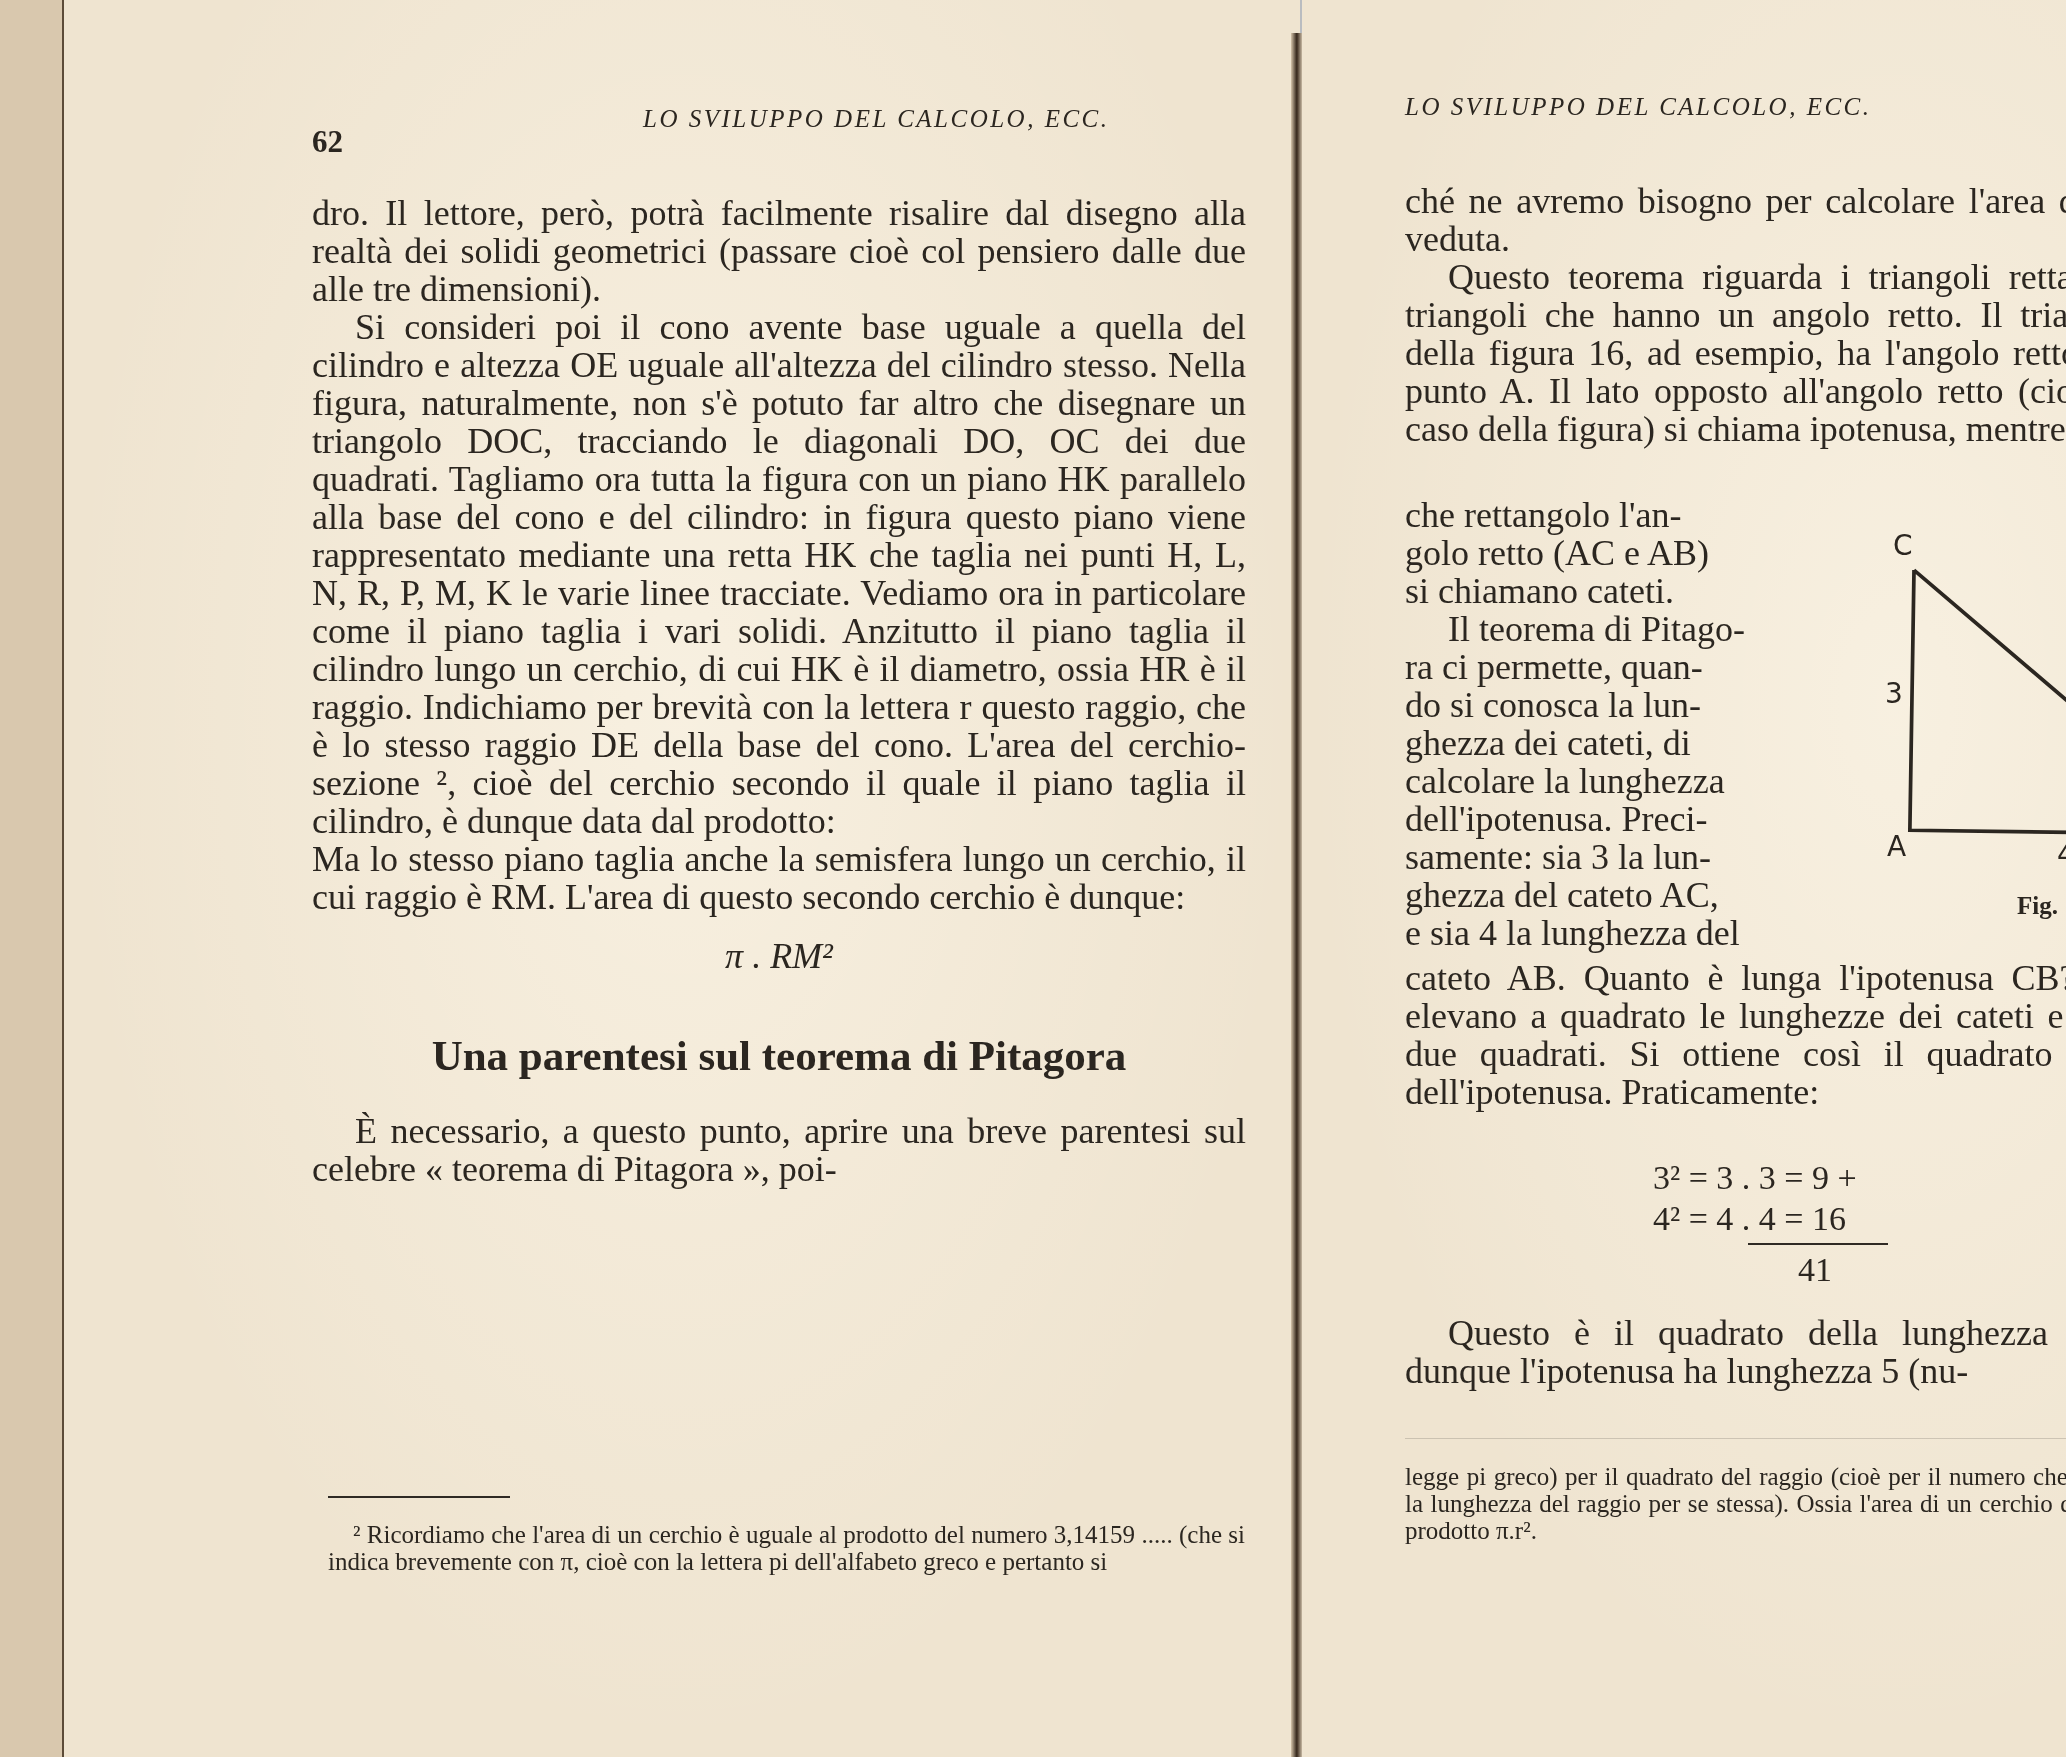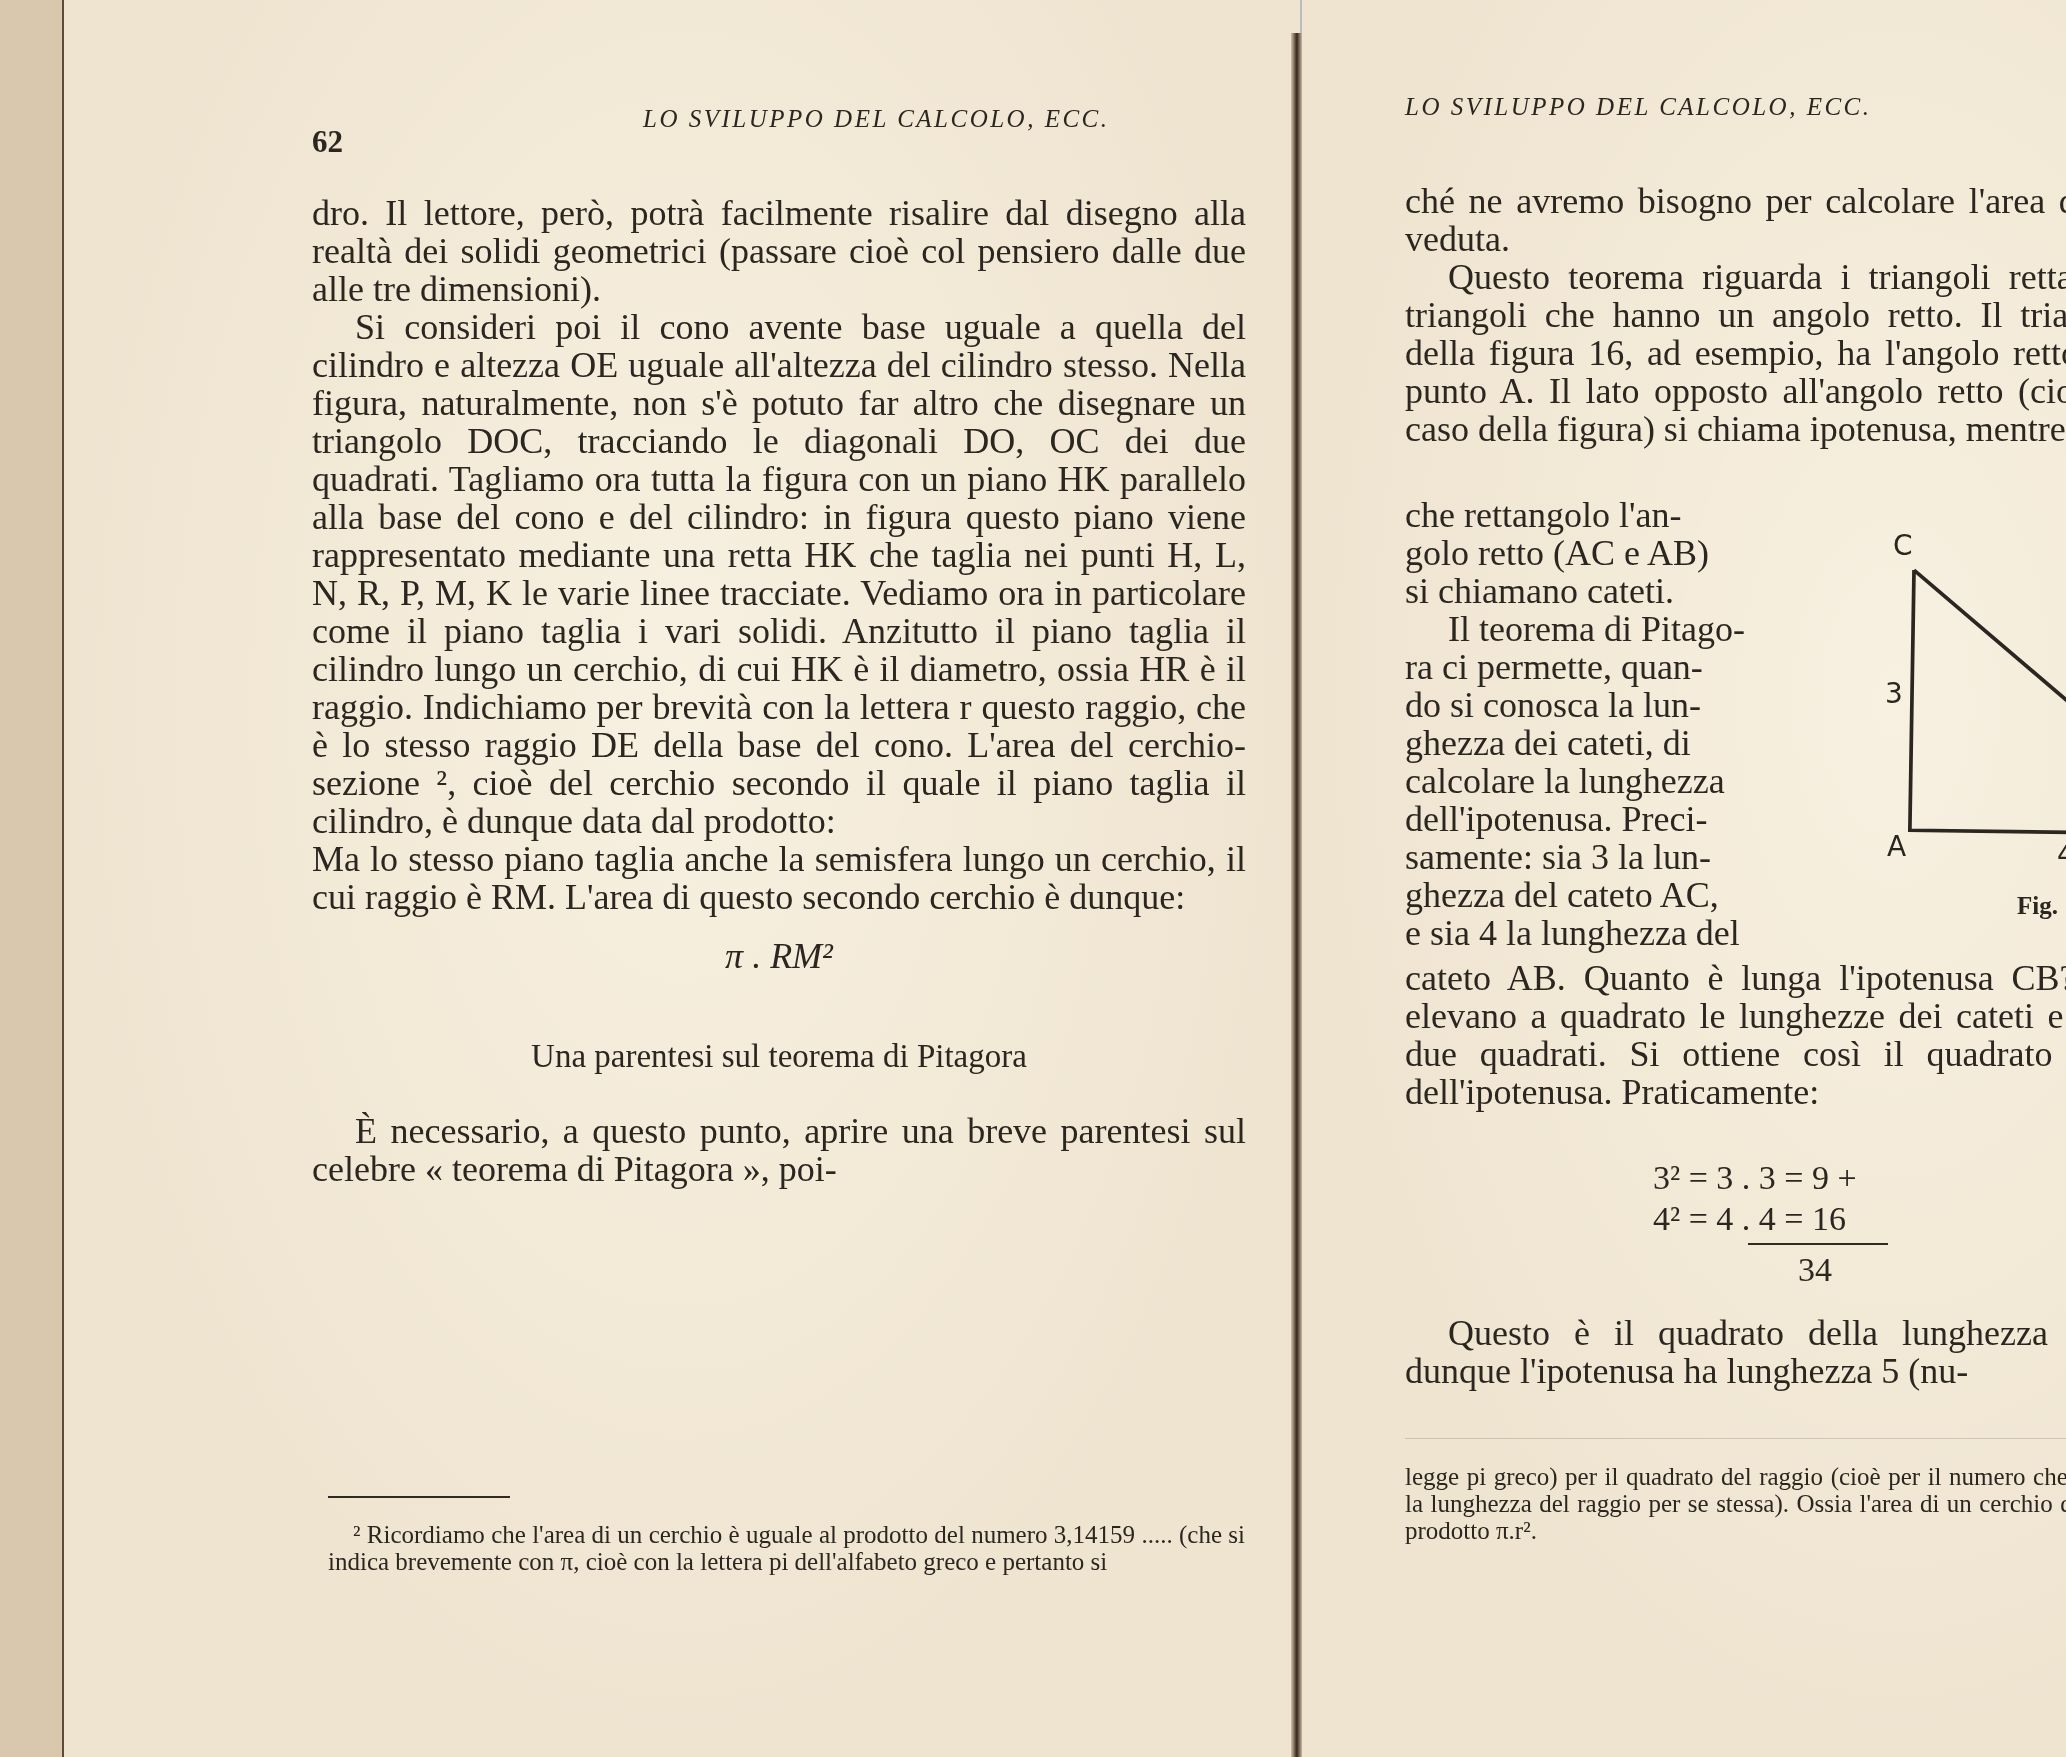--- a/index.html
+++ b/index.html
@@ -10,21 +10,21 @@
   .page.left{left:62px;width:1236px;border-left:2.5px solid #5c4b38;}
   .page.right{left:1302px;width:1187px;}
   .gutter{position:absolute;left:1291px;top:33px;bottom:0;width:12.4px;background:linear-gradient(to right,#d6c5ab,#3c2e22 45%,#4a3a2c 55%,#e3d5bd);}
   .rh{position:absolute;font-style:italic;font-size:25px;letter-spacing:2.5px;}
   .pno{position:absolute;font-size:31px;font-weight:bold;}
   .body{position:absolute;font-size:36px;line-height:38px;text-align:justify;}
   .body p{margin:0;}
   .indent{text-indent:43px;}
   .c{text-align:center;}
   .eq{font-size:36px;font-style:italic;}
-  .h{font-weight:normal;font-size:33px;text-align:center;}
+  .h{font-weight:bold;font-size:43px;text-align:center;}
   .fn{position:absolute;font-size:25px;line-height:27px;text-align:justify;}
   .rule{position:absolute;height:1.7px;background:#2f2a24;}
   .fig{position:absolute;}
   .figcap{font-weight:bold;font-size:25px;}
   .lbl{position:absolute;font-family:"DejaVu Sans",sans-serif;font-size:28px;font-weight:normal;color:#2b2620;}
   .calc{position:absolute;font-size:34px;line-height:41px;}
 </style>
 </head>
 <body>
 
@@ -86,21 +86,21 @@
   </div>
 
   <div class="body" style="left:103px;top:959px;width:909px;">
     <p>cateto AB. Quanto è lunga l'ipotenusa CB? Per saperlo, si elevano a quadrato le lunghezze dei cateti e si addizionano i due quadrati. Si ottiene così il quadrato della lunghezza dell'ipotenusa. Praticamente:</p>
   </div>
 
   <div class="calc" style="left:351px;top:1157px;width:248px;">
     <div>3² = 3 . 3 =  9 +</div>
     <div>4² = 4 . 4 = 16</div>
     <div style="margin:4.1px 0 4.1px 95px;width:140px;height:1.7px;background:#2f2a24;"></div>
-    <div style="padding-left:145px;">34</div>
+    <div style="padding-left:145px;">41</div>
   </div>
 
   <div class="body" style="left:103px;top:1314px;width:909px;">
     <p class="indent">Questo è il quadrato della lunghezza della ipotenusa: dunque l'ipotenusa ha lunghezza 5 (nu-</p>
   </div>
 
   <div class="rule" style="left:103px;top:1438px;width:909px;height:0.8px;background:rgba(0,0,0,0.15);"></div>
   <div class="fn" style="left:103px;top:1463px;width:909px;">legge pi greco) per il quadrato del raggio (cioè per il numero che si ottiene moltiplicando la lunghezza del raggio per se stessa). Ossia l'area di un cerchio di raggio r è espressa dal prodotto π.r².</div>
 </div>
 

